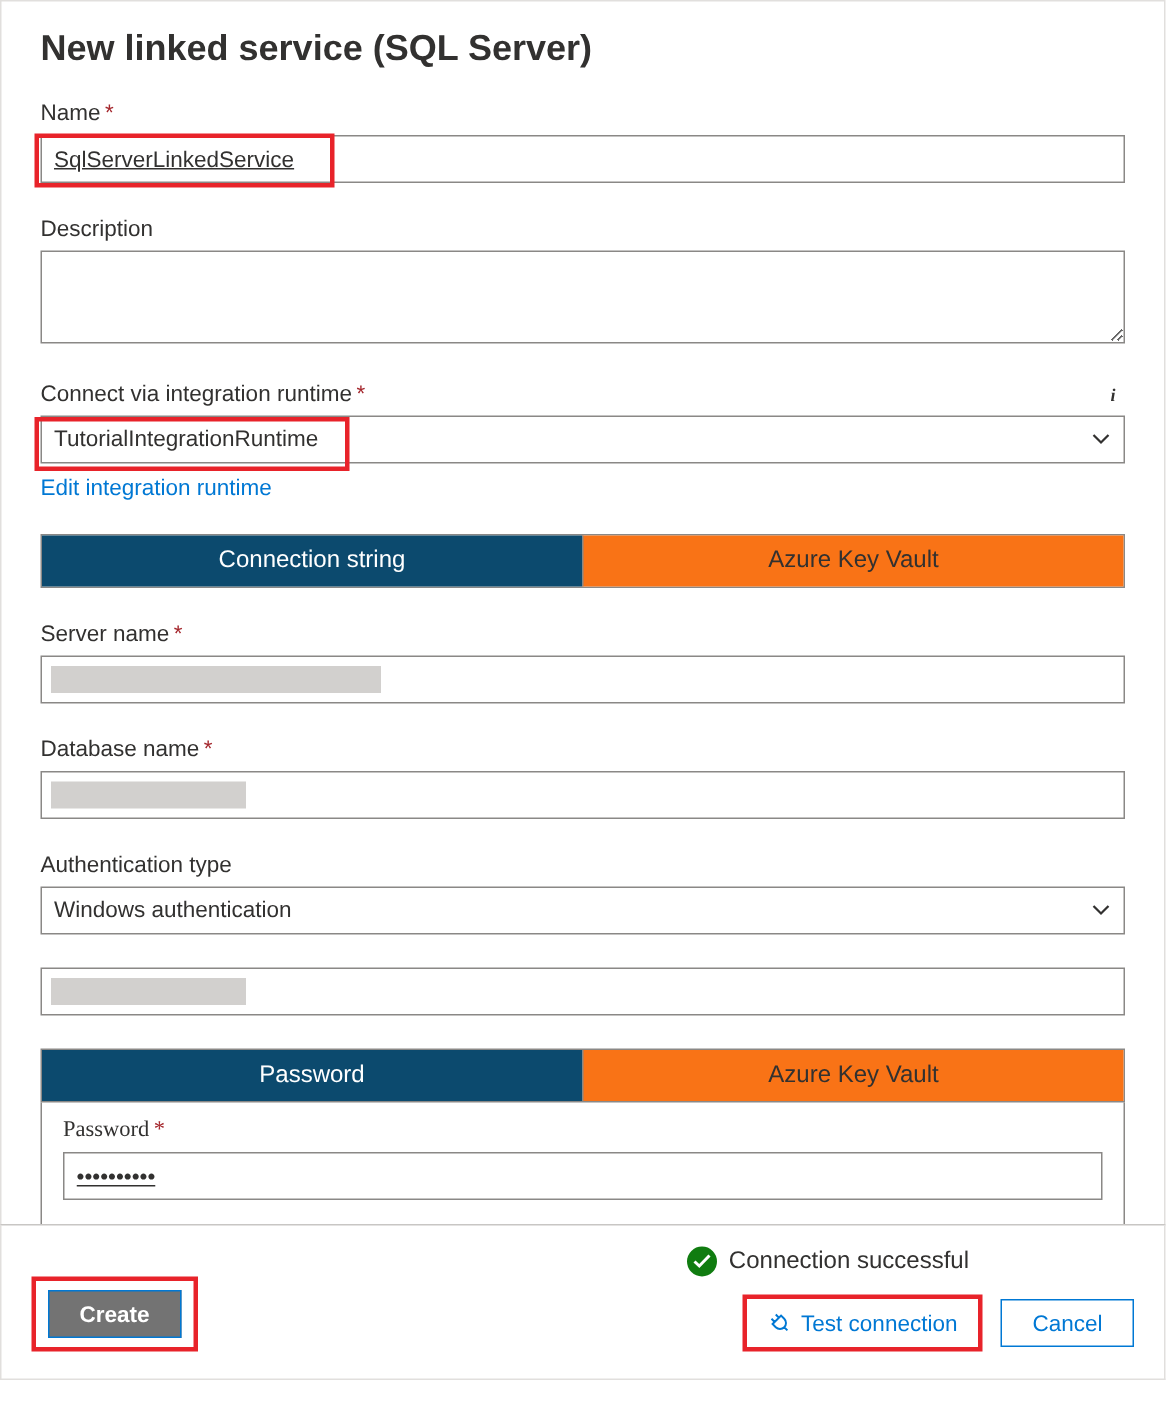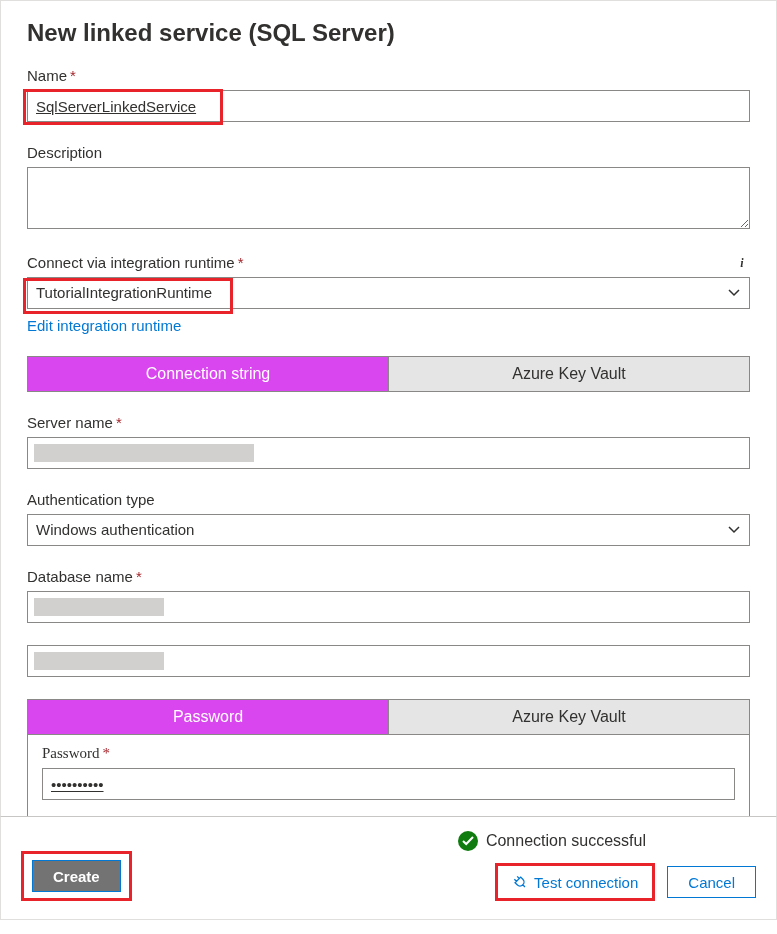--- a/index.html
+++ b/index.html
@@ -111,25 +111,25 @@
       margin-bottom: 22px;
       height: 36px;
     }
     .tab {
       flex: 1;
       display: flex;
       align-items: center;
       justify-content: center;
       font-size: 16px;
       cursor: pointer;
-      background: #e5e5e5;
+      background: #f97316;
       color: #323130;
     }
     .tab.active {
-      background: #d946ef;
+      background: #0c4a6e;
       color: #fff;
     }
     .tab + .tab {
       border-left: 1px solid #8a8886;
     }
     .placeholder-bar {
       background: #d2d0ce;
       height: 18px;
       margin: 6px;
     }
@@ -283,40 +283,40 @@
         <span>Server name</span><span class="required">*</span>
       </span>
     </div>
     <div class="text-input" style="padding:0;">
       <div class="placeholder-bar w220"></div>
     </div>
   </div>
 
   <div class="form-group">
     <div class="label-row">
+      <span class="label">
+        <span>Database name</span><span class="required">*</span>
+      </span>
+    </div>
+    <div class="text-input" style="padding:0;">
+      <div class="placeholder-bar w130"></div>
+    </div>
+  </div>
+
+  <div class="form-group">
+    <div class="label-row">
       <span class="label">Authentication type</span>
     </div>
     <div class="select-wrap">
       <div class="select">Windows authentication</div>
       <span class="caret">
         <svg width="12" height="8" viewBox="0 0 12 8">
               <path d="M1 1 L6 6 L11 1" fill="none" stroke="#323130" stroke-width="1.5"></path>
             </svg>
       </span>
-    </div>
-  </div>
-
-  <div class="form-group">
-    <div class="label-row">
-      <span class="label">
-        <span>Database name</span><span class="required">*</span>
-      </span>
-    </div>
-    <div class="text-input" style="padding:0;">
-      <div class="placeholder-bar w130"></div>
     </div>
   </div>
 
   <div class="form-group">
     <div class="text-input" style="padding:0;">
       <div class="placeholder-bar w130"></div>
     </div>
   </div>
 
   <div class="tab-row" style="margin-bottom:22px;">

